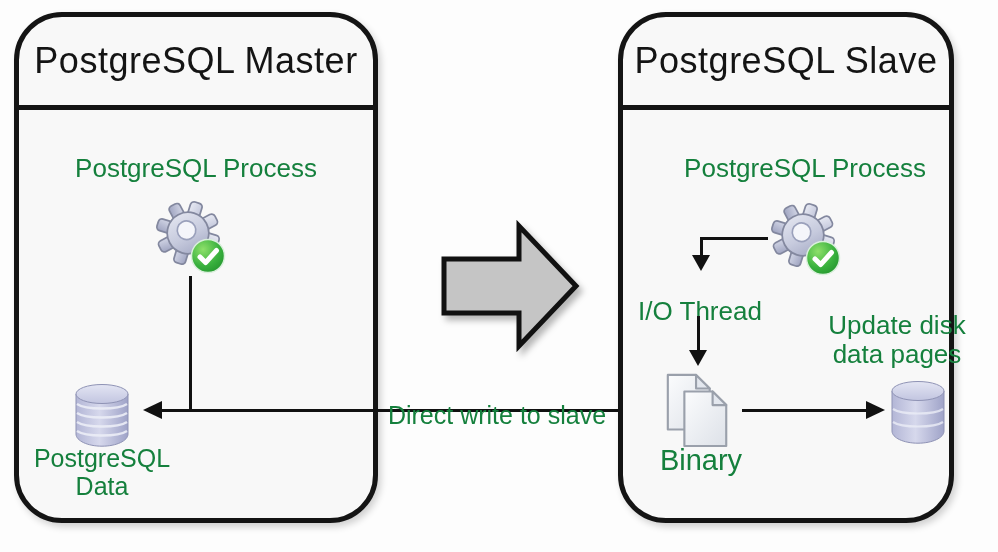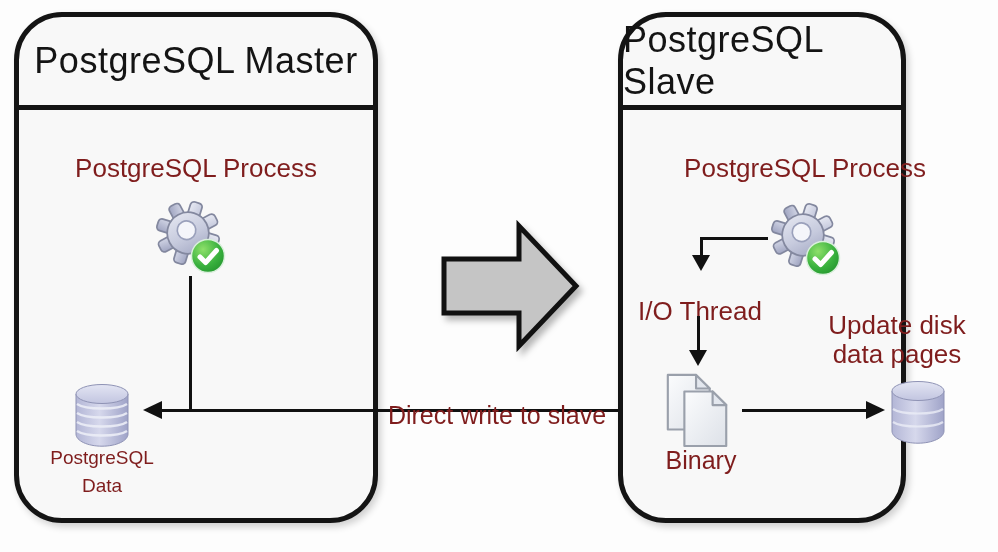--- a/index.html
+++ b/index.html
@@ -17,39 +17,39 @@
     position: absolute;
     top: 12px;
     height: 511px;
     background: #f8f8f8;
     border: 5px solid #141414;
     border-radius: 48px;
     box-sizing: border-box;
     box-shadow: 3px 4px 7px rgba(0,0,0,0.18);
   }
   .box-master { left: 14px;  width: 364px; }
-  .box-slave  { left: 618px; width: 288px; }
+  .box-slave  { left: 618px; width: 336px; }
   .node-header {
     height: 88px;
     border-bottom: 5px solid #141414;
     display: flex;
     align-items: center;
     justify-content: center;
     font-size: 36px;
     font-weight: 400;
     letter-spacing: 0.5px;
     color: #141414;
   }
   
   .lbl {
     position: absolute;
     text-align: center;
     font-size: 26px;
     line-height: 28px;
-    color: #7f1d1d;
+    color: #15803d;
     white-space: nowrap;
   }
   .lbl .line { display: block; }
   
   .cline { position: absolute; background: #111; }
   .ah { position: absolute; width: 0; height: 0; }
   .ah-left  { border-top: 9px solid transparent; border-bottom: 9px solid transparent; border-right: 19px solid #111; }
   .ah-right { border-top: 9px solid transparent; border-bottom: 9px solid transparent; border-left: 19px solid #111; }
   .ah-down  { border-left: 9px solid transparent; border-right: 9px solid transparent; border-top: 16px solid #111; }
   
@@ -124,21 +124,21 @@
       <g fill="none" stroke="#eceef7" stroke-width="2.4" opacity="0.9">
         <path d="M5 22 c9 6 41 6 50 0"></path>
         <path d="M5 31 c9 6 41 6 50 0"></path>
         <path d="M5 40 c9 6 41 6 50 0"></path>
         <path d="M5 49 c9 6 41 6 50 0"></path>
       </g>
       <ellipse cx="30" cy="12" rx="26" ry="9.5" fill="url(#cyltop)" stroke="#8f93b5" stroke-width="1"></ellipse>
     </svg>
   </div>
 
-  <div class="lbl" style="left:17px; top:444px; width:170px; font-size:19px; line-height:28px;">
+  <div class="lbl" style="left:17px; top:444px; width:170px; font-size:25px; line-height:28px;">
     <span class="line">PostgreSQL</span>
     <span class="line">Data</span>
   </div>
 
   <div class="icon-abs big-arrow-wrap" style="left:440px; top:218px;">
     <svg width="142" height="136" viewBox="0 0 142 136">
       <polygon points="4,41 79,41 79,8 136,68 79,128 79,95 4,95" fill="#c5c5c5" stroke="#111" stroke-width="5" stroke-linejoin="miter"></polygon>
     </svg>
   </div>
 
@@ -183,21 +183,21 @@
 
   <div class="icon-abs" style="left:661px; top:370px;">
     <svg width="74" height="78" viewBox="0 0 76 80">
       <path d="M7 5 H36 L50 19 V61 H7 Z" fill="url(#pageg)" stroke="#9aa0ab" stroke-width="2.2" stroke-linejoin="round"></path>
       <path d="M36 5 V19 H50 Z" fill="#e3e7ee" stroke="#9aa0ab" stroke-width="2.2" stroke-linejoin="round"></path>
       <path d="M24 22 H53 L67 36 V78 H24 Z" fill="url(#pageg)" stroke="#9aa0ab" stroke-width="2.2" stroke-linejoin="round"></path>
       <path d="M53 22 V36 H67 Z" fill="#e3e7ee" stroke="#9aa0ab" stroke-width="2.2" stroke-linejoin="round"></path>
     </svg>
   </div>
 
-  <div class="lbl" style="left:616px; top:446px; width:170px; font-size:25px; line-height:28px;">
+  <div class="lbl" style="left:616px; top:446px; width:170px; font-size:29px; line-height:28px;">
     <span class="line">Binary</span>
   </div>
 
   <div class="cline" style="left:742px; top:409px; width:126px; height:3px;"></div>
   <div class="ah ah-right" style="left:866px; top:401px;"></div>
 
   <div class="icon-abs" style="left:888px; top:379px;">
     <svg width="60" height="66" viewBox="0 0 60 66">
       <path d="M4 12 v40 c0 6.8 11.6 12.2 26 12.2 s26 -5.4 26 -12.2 v-40" fill="url(#cylbody)" stroke="#8f93b5" stroke-width="1"></path>
       <g fill="none" stroke="#eceef7" stroke-width="2.2" opacity="0.8">

